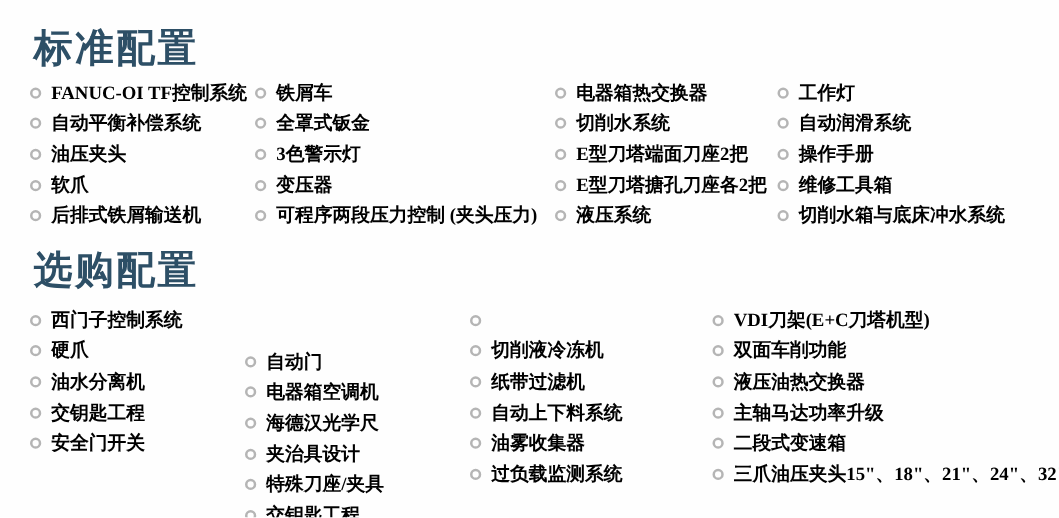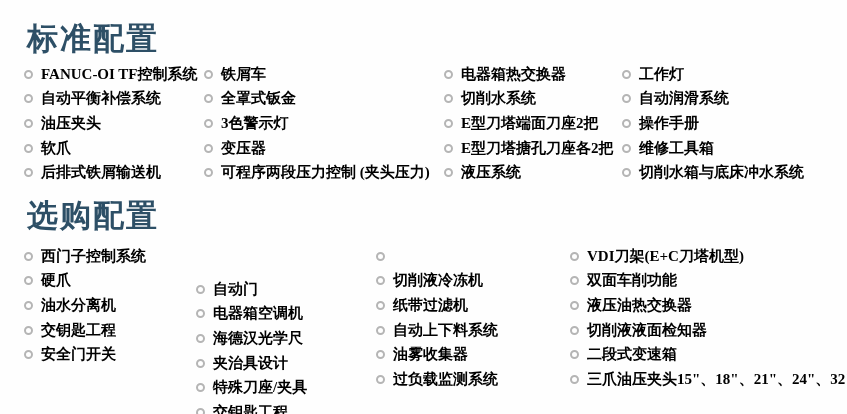--- a/index.html
+++ b/index.html
@@ -252,21 +252,21 @@
     <li>
         <span class="bullet"></span>
         <span class="item-label">双面车削功能</span>
       </li>
     <li>
         <span class="bullet"></span>
         <span class="item-label">液压油热交换器</span>
       </li>
     <li>
         <span class="bullet"></span>
-        <span class="item-label">切削液液面检知器</span>
+        <span class="item-label">主轴马达功率升级</span>
       </li>
     <li>
         <span class="bullet"></span>
         <span class="item-label">二段式变速箱</span>
       </li>
     <li>
         <span class="bullet"></span>
         <span class="item-label">三爪油压夹头15"、18"、21"、24"、32"</span>
       </li>
   </ul>

